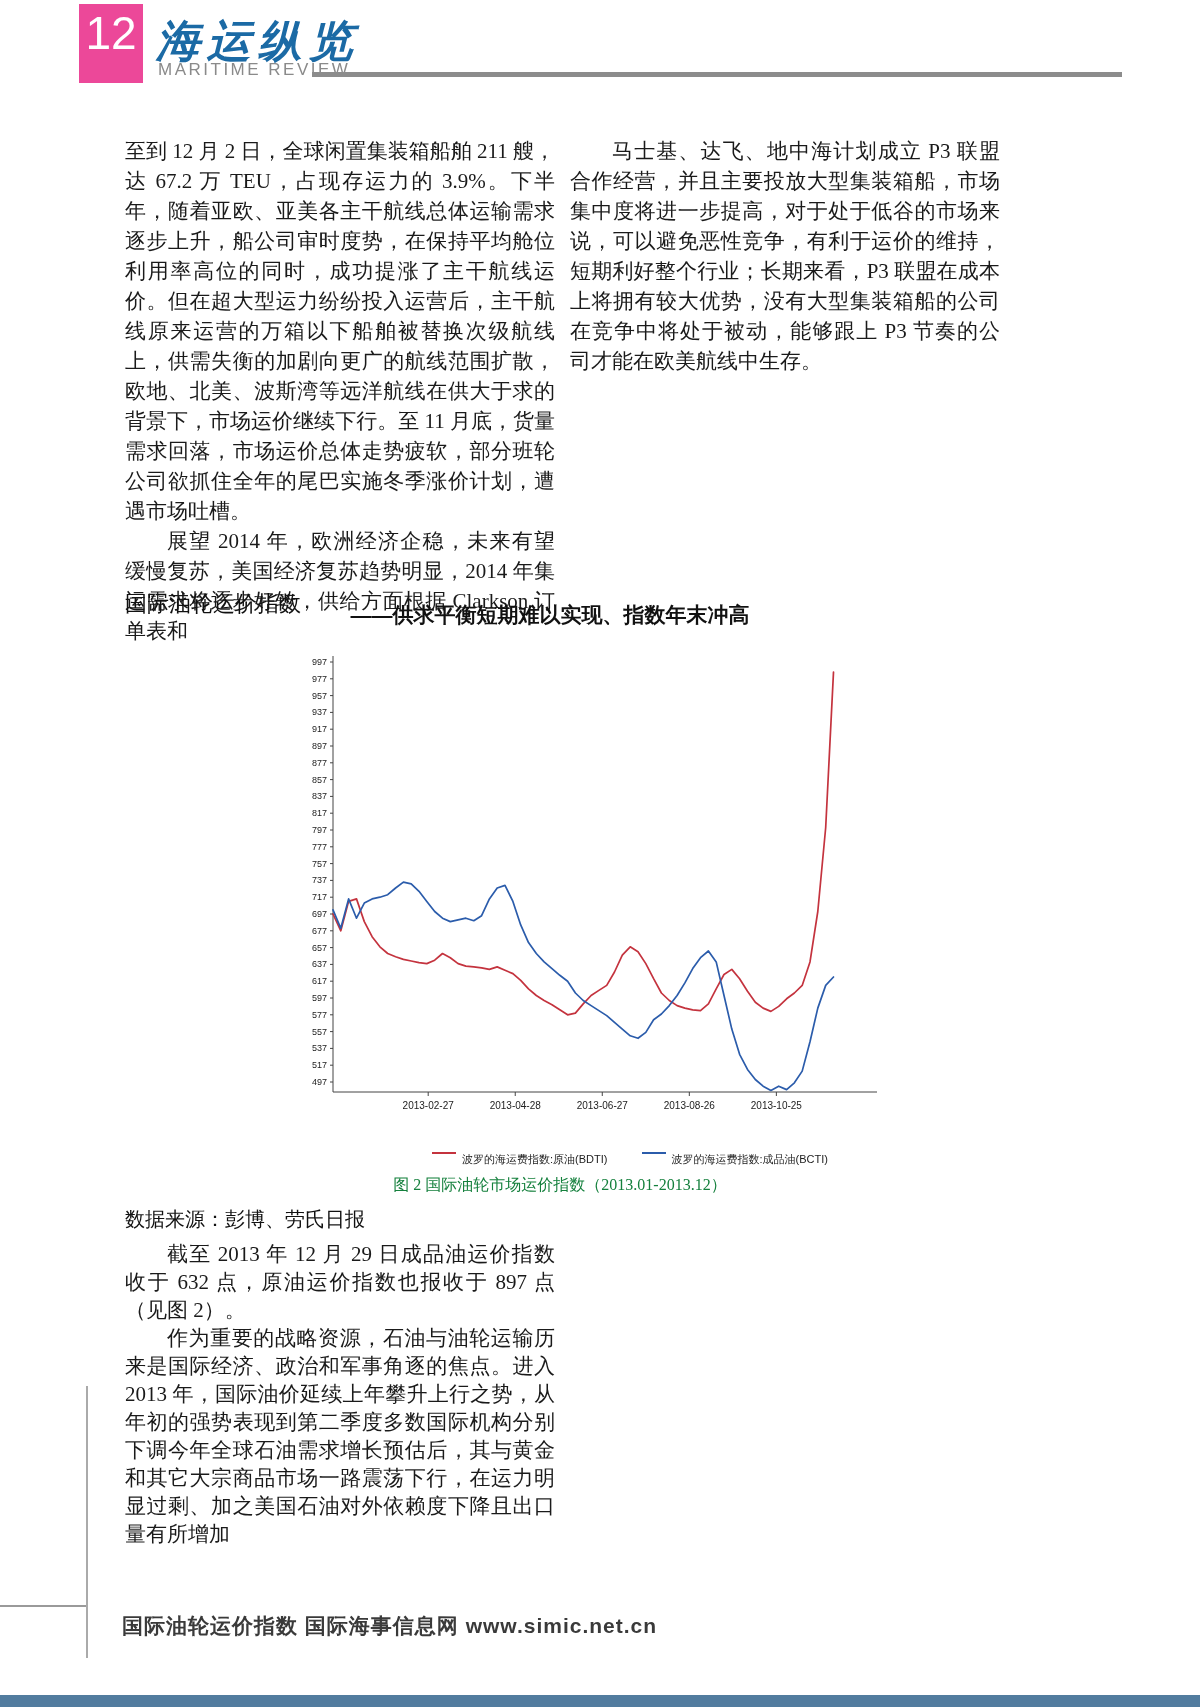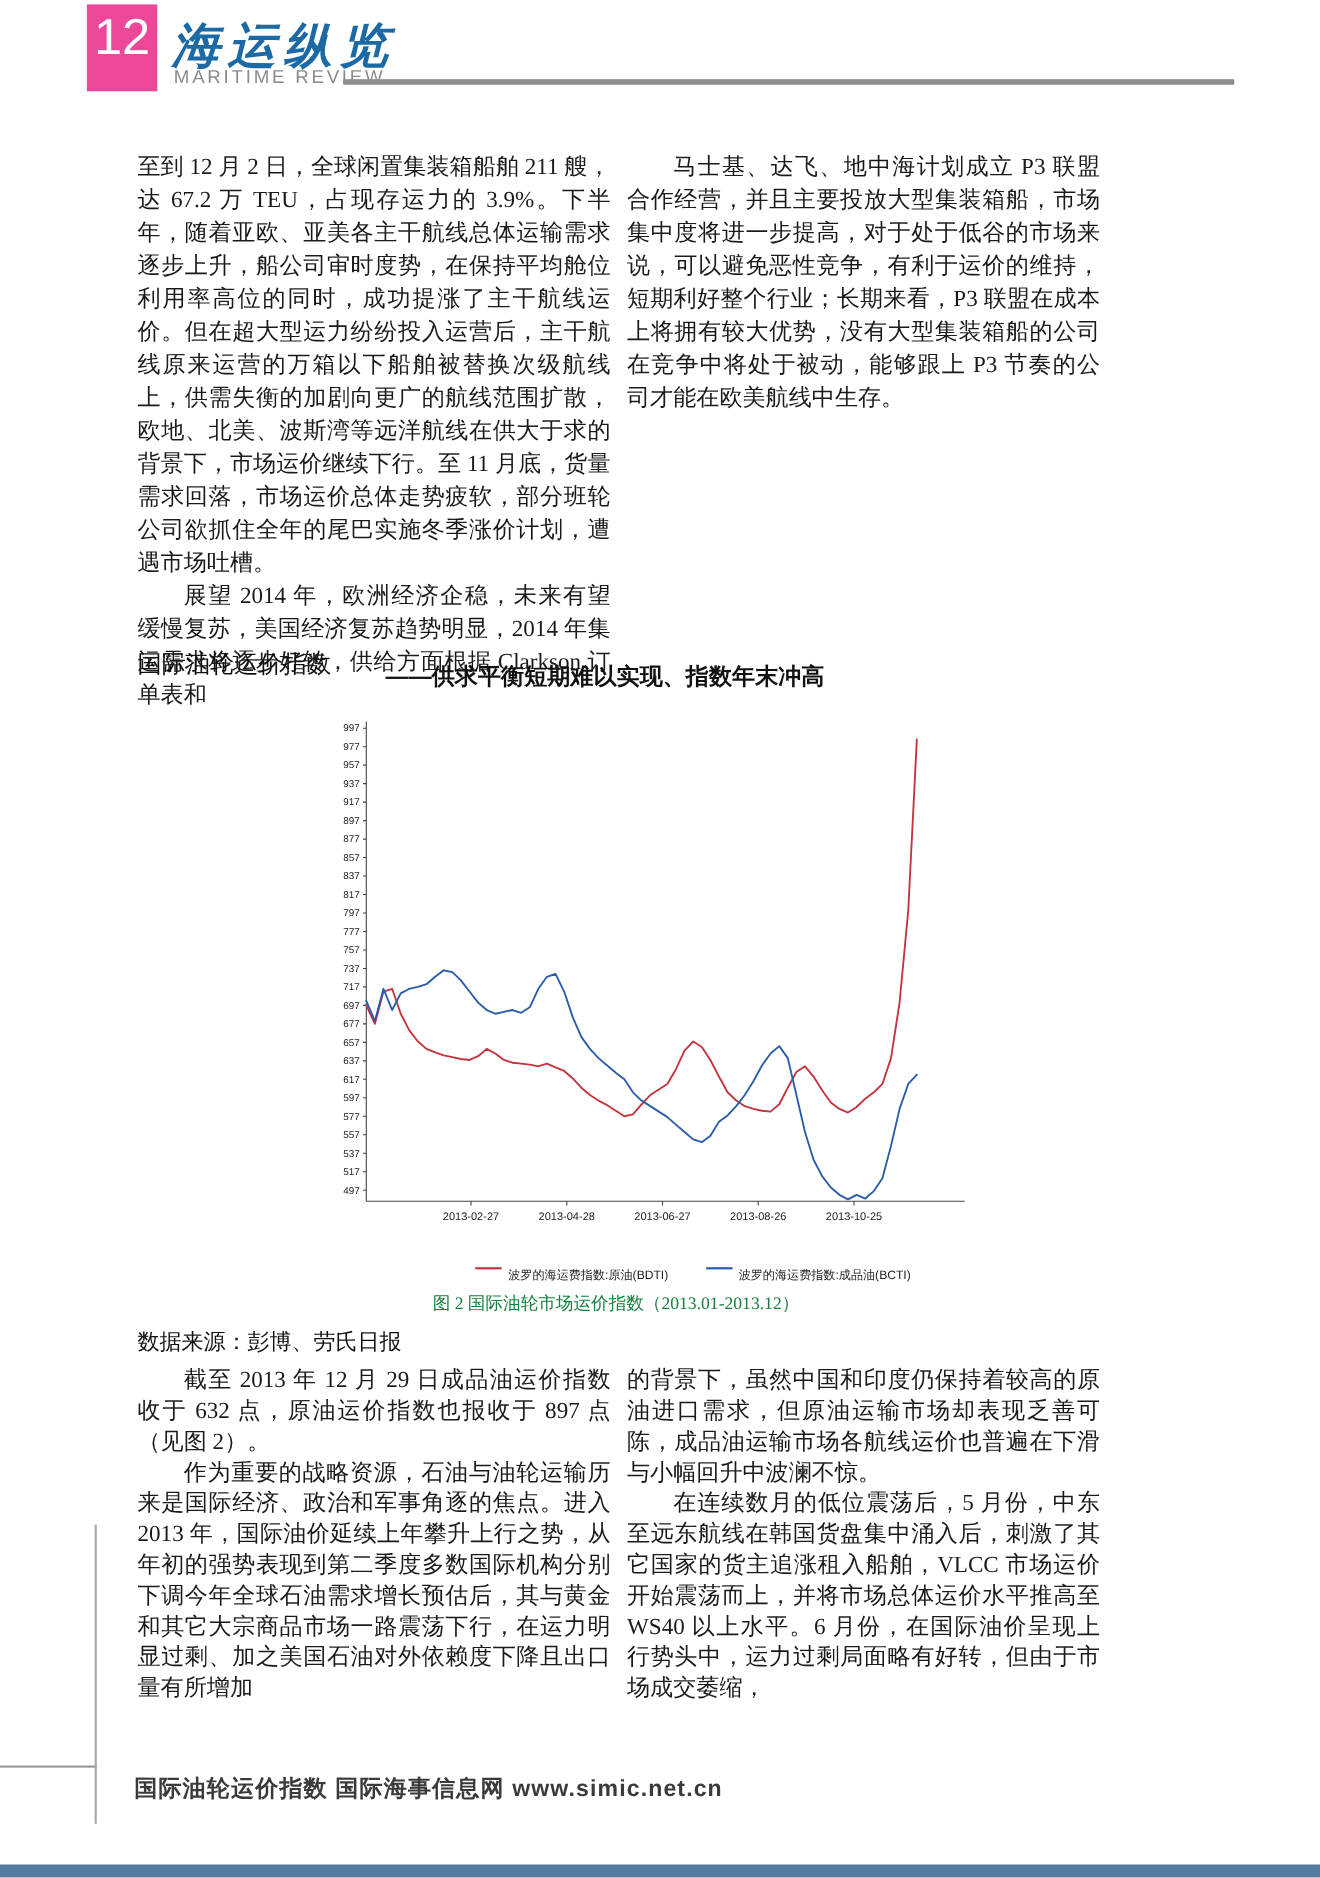--- a/index.html
+++ b/index.html
@@ -153,24 +153,20 @@
     </div>
   </div>
   <div class="figure-caption">图 2  国际油轮市场运价指数（2013.01-2013.12）</div>
   <div class="data-source">数据来源：彭博、劳氏日报</div>
 
   <div class="cols cols-bottom">
     <div class="col">
       <p class="indent">截至 2013 年 12 月 29 日成品油运价指数收于 632 点，原油运价指数也报收于 897 点（见图 2）。</p>
       <p class="indent">作为重要的战略资源，石油与油轮运输历来是国际经济、政治和军事角逐的焦点。进入 2013 年，国际油价延续上年攀升上行之势，从年初的强势表现到第二季度多数国际机构分别下调今年全球石油需求增长预估后，其与黄金和其它大宗商品市场一路震荡下行，在运力明显过剩、加之美国石油对外依赖度下降且出口量有所增加</p>
     </div>
-    <div class="col">
-      <p>的背景下，虽然中国和印度仍保持着较高的原油进口需求，但原油运输市场却表现乏善可陈，成品油运输市场各航线运价也普遍在下滑与小幅回升中波澜不惊。</p>
-      <p class="indent">在连续数月的低位震荡后，5 月份，中东至远东航线在韩国货盘集中涌入后，刺激了其它国家的货主追涨租入船舶，VLCC 市场运价开始震荡而上，并将市场总体运价水平推高至 WS40 以上水平。6 月份，在国际油价呈现上行势头中，运力过剩局面略有好转，但由于市场成交萎缩，</p>
-    </div>
   </div>
 
   <div class="corner-h"></div>
   <div class="corner-v"></div>
   <div class="footer-text">国际油轮运价指数  国际海事信息网  www.simic.net.cn</div>
   <div class="bottom-bar"></div>
 
 </div>
 
 </body></html>

